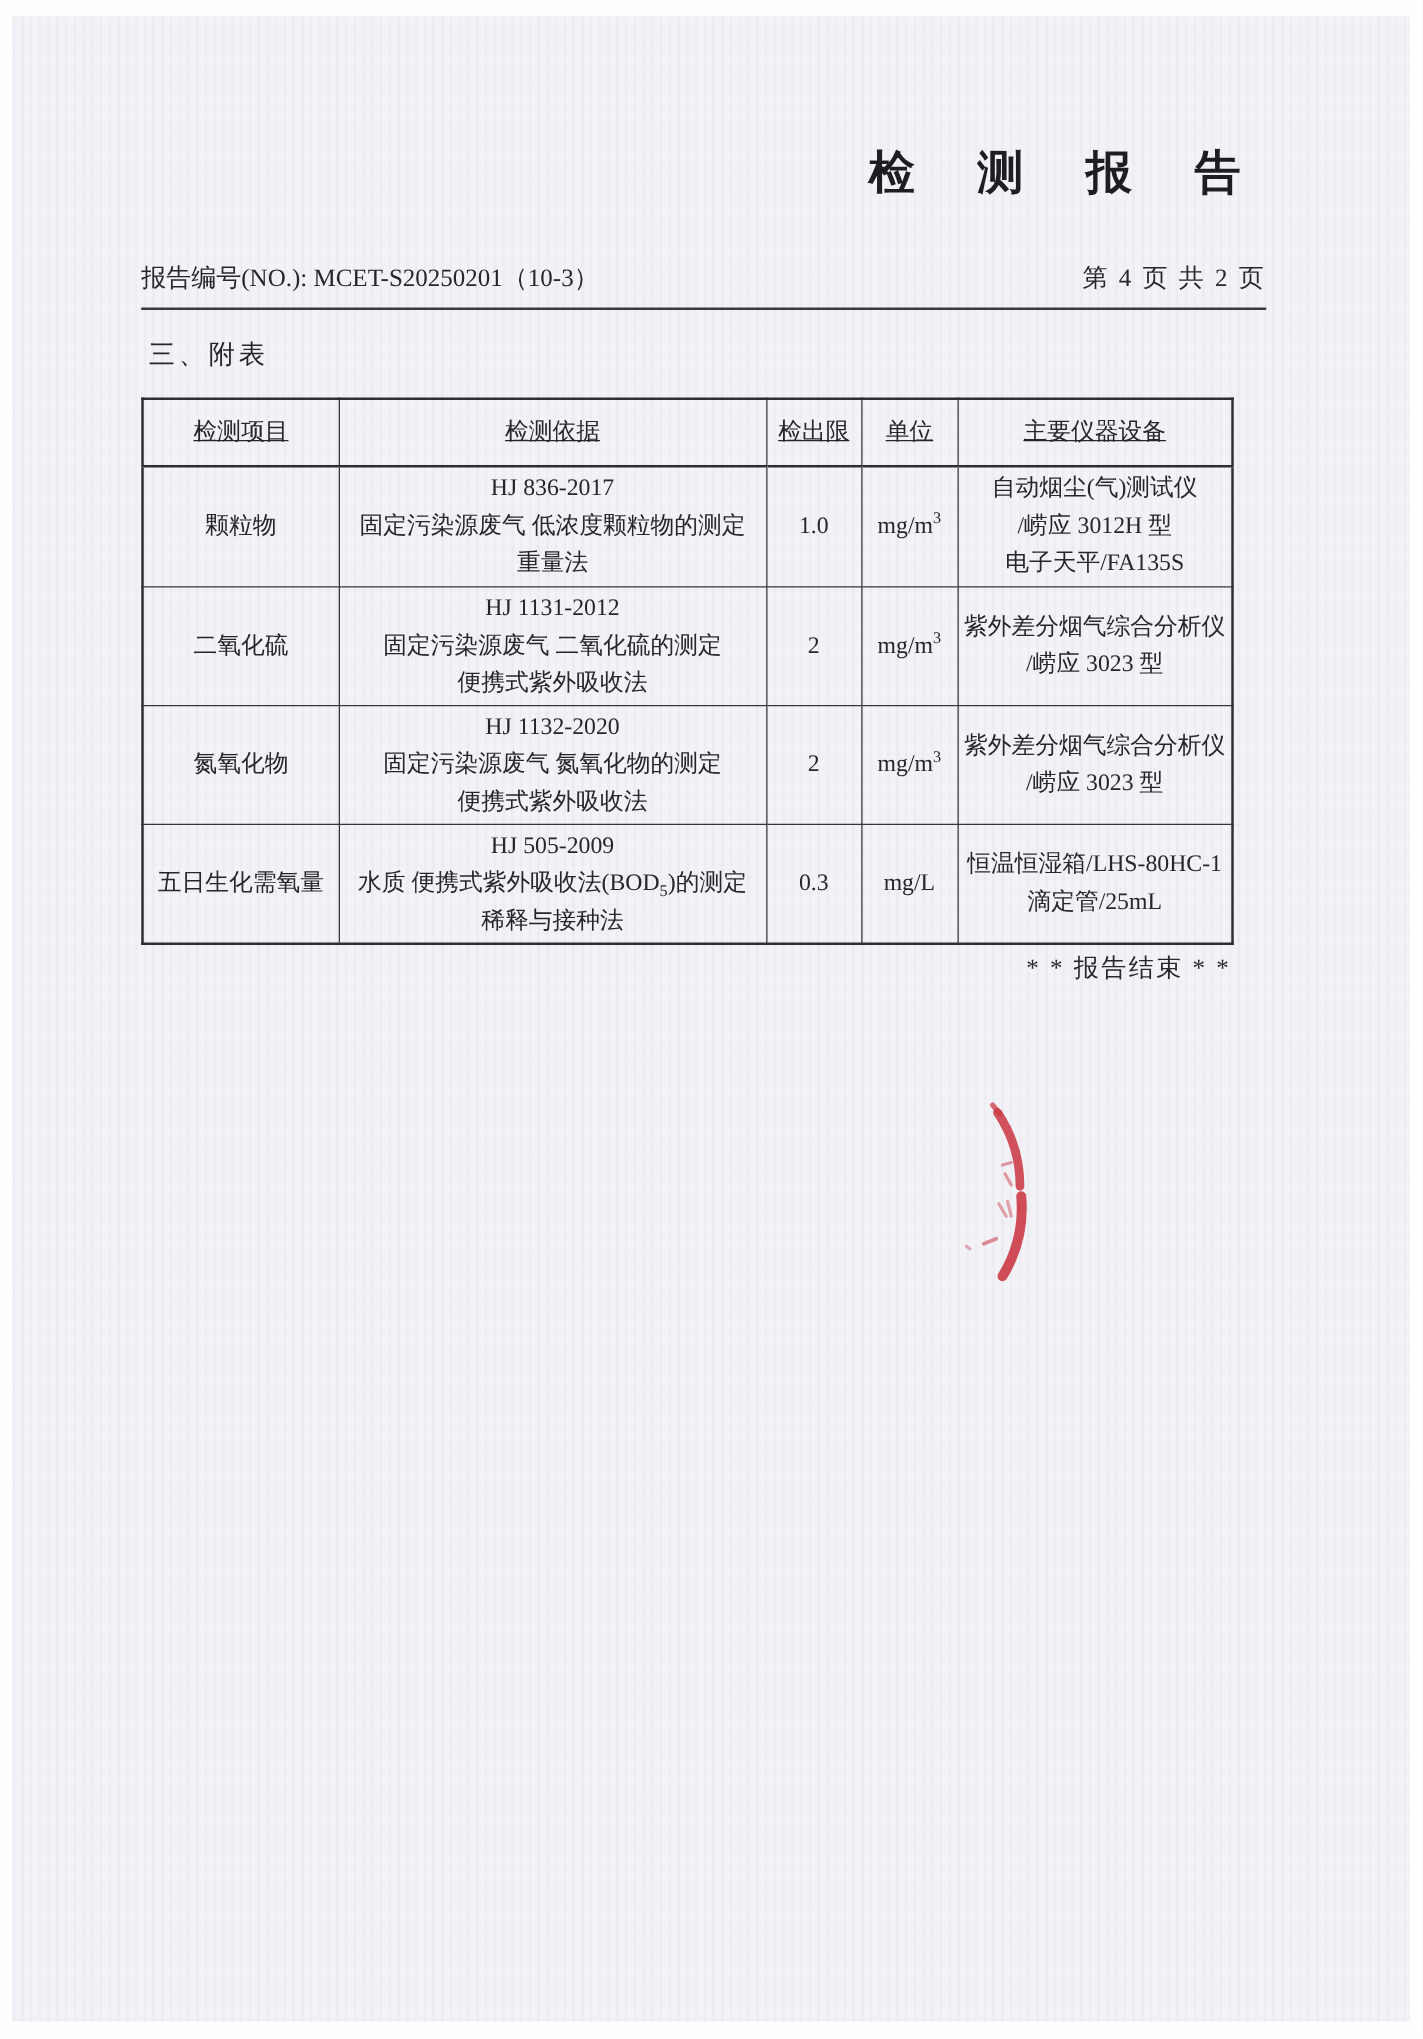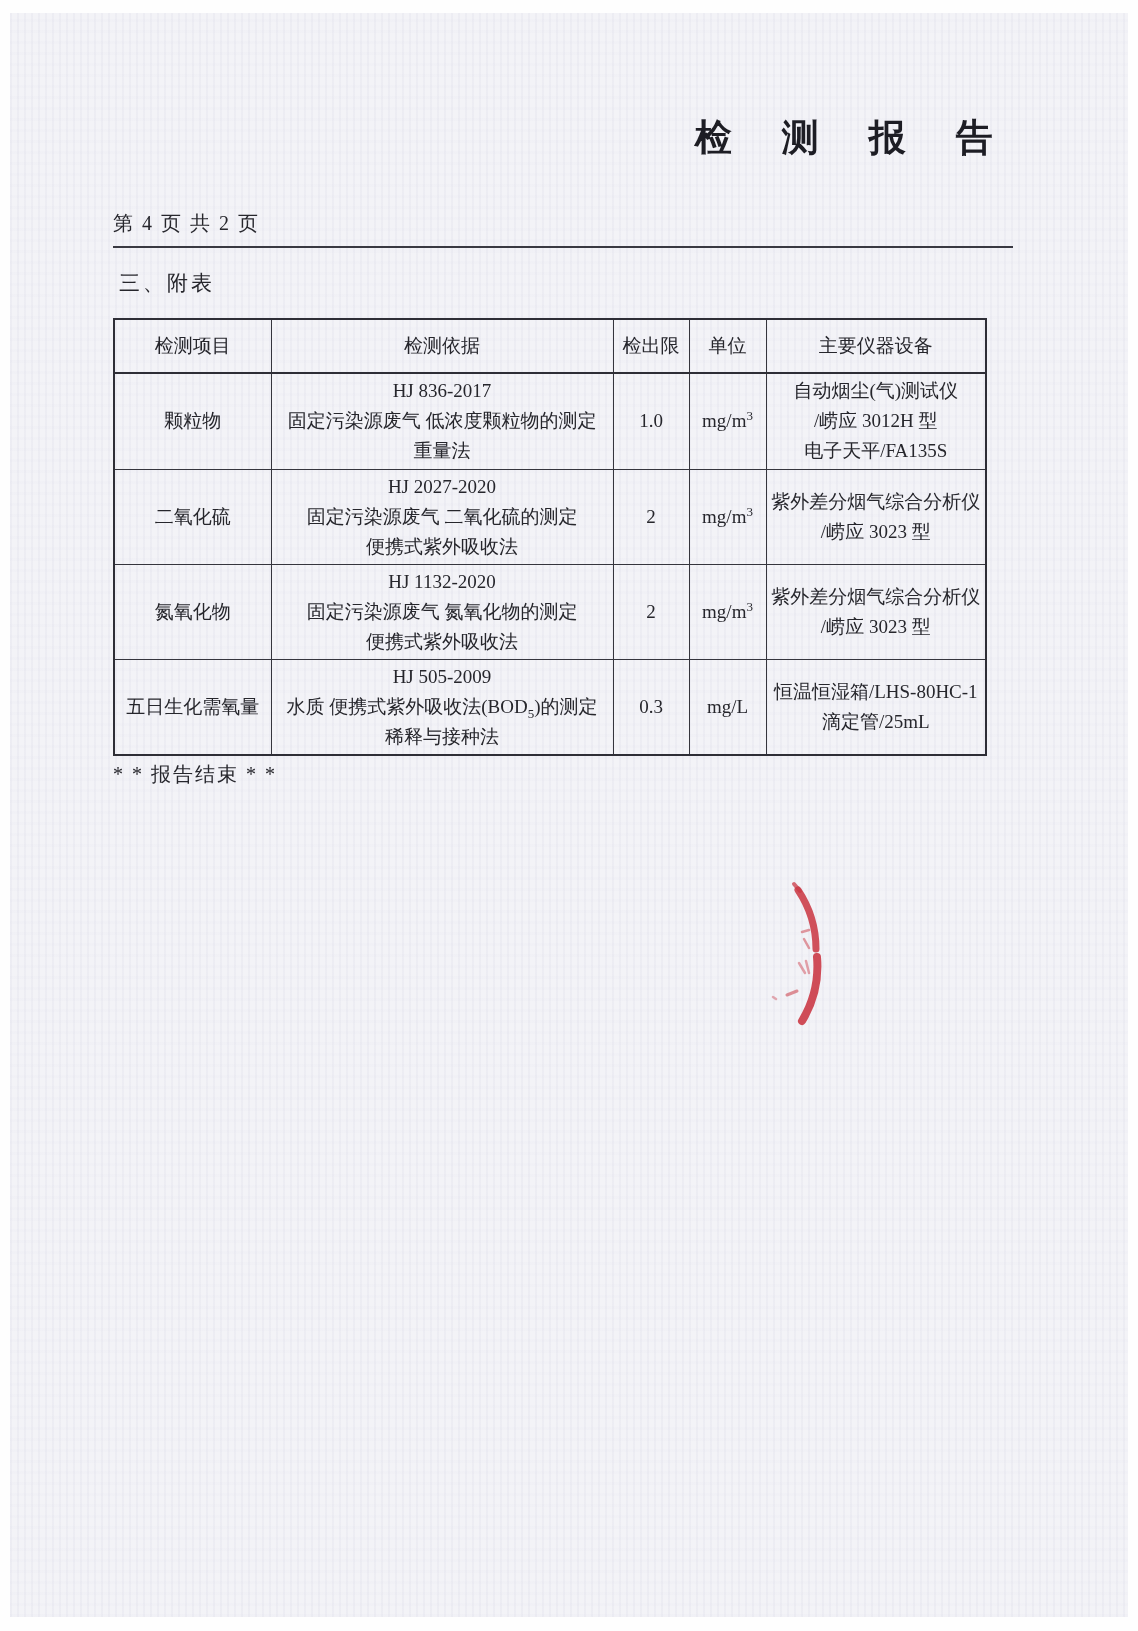--- a/index.html
+++ b/index.html
@@ -54,47 +54,48 @@
   table.methods col.c5{width:220px;}
   table.methods th, table.methods td{
     border:1.5px solid #35353d;
     text-align:center;vertical-align:middle;
     font-size:19px;font-weight:normal;
     line-height:30px;
     padding:2px 4px;
     color:#26262c;
   }
   table.methods{border:2px solid #2e2e36;}
-  table.methods thead th{border-bottom:2px solid #2e2e36;}
+  table.methods thead th{border-bottom:2px solid #2e2e36;text-decoration:underline;}
   tr.hdr{height:54px;}
   tr.r0{height:96px;}
   tr.r1{height:88px;}
   tr.r2{height:92px;}
   tr.r3{height:93px;}
   td .ln{display:block;}
   sup{font-size:13px;line-height:0;}
   sub{font-size:13px;line-height:0;}
   .end-text{
     position:absolute;top:748px;left:0;width:872px;
-    text-align:left;font-size:20px;letter-spacing:2px;
+    text-align:right;font-size:20px;letter-spacing:2px;
   }
   .seal{
     position:absolute;left:685px;top:832px;width:160px;height:210px;
     pointer-events:none;
   }
 </style>
 </head>
 <body>
 
 <div class="paper">
   <div class="content">
 
     <h1 class="title">检 测 报 告</h1>
 
     <div class="meta-row">
+      <span>报告编号(NO.): MCET-S20250201（10-3）</span>
       <span class="page-info">第 4 页 共 2 页</span>
     </div>
 
     <div class="section-heading">三、附表</div>
 
     <table class="methods">
       <colgroup>
           <col class="c1">
           <col class="c2">
           <col class="c3">
@@ -122,21 +123,21 @@
           <td><span>mg/m</span><sup>3</sup></td>
           <td>
             <span class="ln">自动烟尘(气)测试仪</span>
             <span class="ln">/崂应 3012H 型</span>
             <span class="ln">电子天平/FA135S</span>
           </td>
         </tr>
         <tr class="r1">
           <td>二氧化硫</td>
           <td>
-            <span class="ln">HJ 2027-2020</span>
+            <span class="ln">HJ 1131-2012</span>
             <span class="ln">固定污染源废气  二氧化硫的测定</span>
             <span class="ln">便携式紫外吸收法</span>
           </td>
           <td>2</td>
           <td><span>mg/m</span><sup>3</sup></td>
           <td>
             <span class="ln">紫外差分烟气综合分析仪</span>
             <span class="ln">/崂应 3023 型</span>
           </td>
         </tr>

